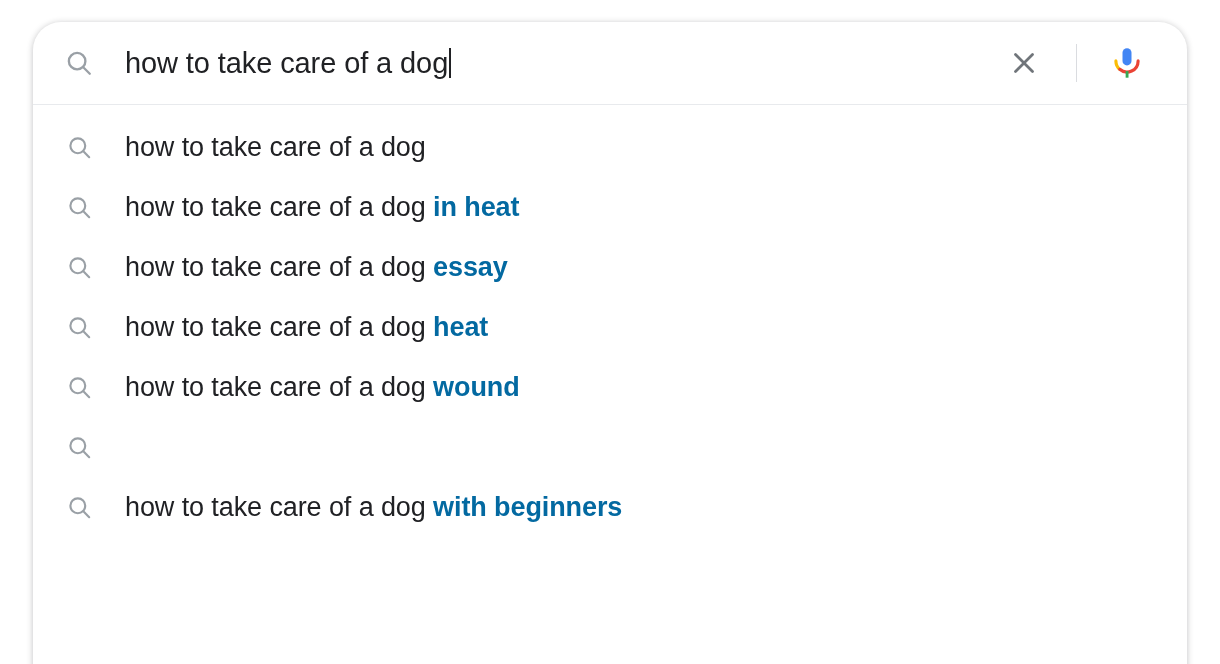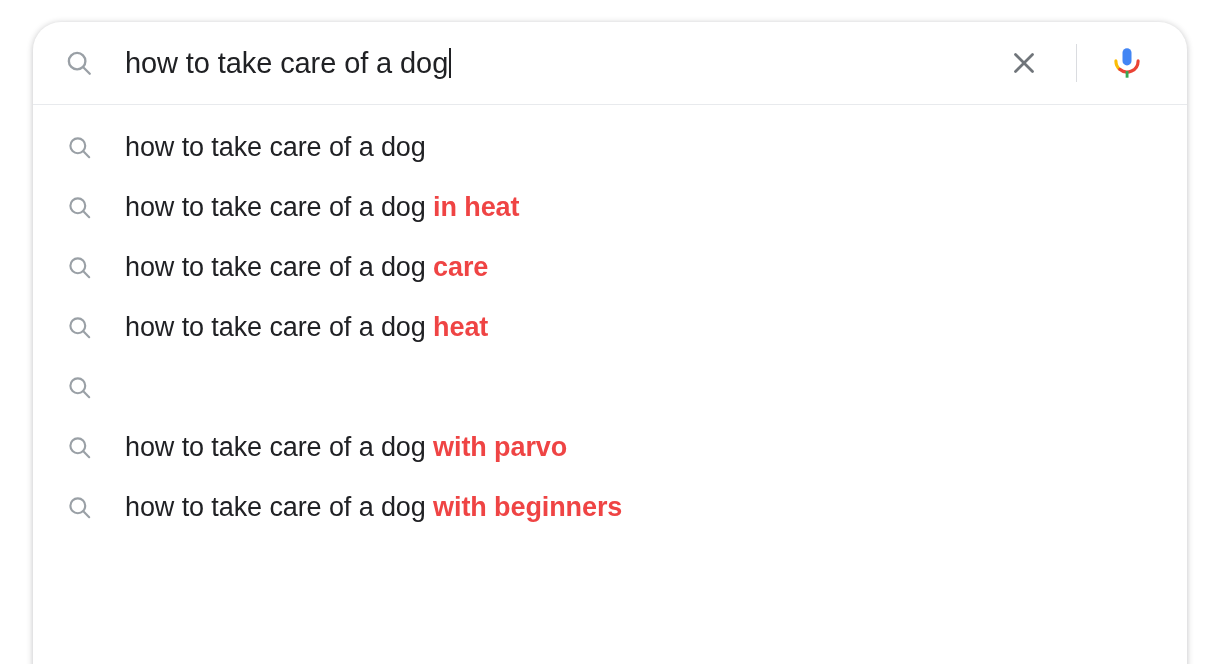--- a/index.html
+++ b/index.html
@@ -146,21 +146,21 @@
 
   .sugg-text {
     font-size: 27px;
     line-height: 1;
     color: #202124;
     white-space: nowrap;
     letter-spacing: -0.1px;
   }
   .sugg-text b {
     font-weight: 700;
-    color: #ef4444;
+    color: #0369a1;
   }
 
   svg { display: block; }
 </style>
 </head>
 <body>
 
 <div id="root">
 
   <div class="search-card">
@@ -227,47 +227,47 @@
           </span>
           <span class="sugg-text"><span>how to take care of a dog</span> <b>in heat</b></span>
         </div>
         <div class="suggestion-row">
           <span class="sugg-icon">
             <svg width="27" height="27" viewBox="0 0 24 24" fill="none" stroke="#9aa0a6" stroke-width="1.9" stroke-linecap="round">
               <circle cx="10.5" cy="10.5" r="6.6"></circle>
               <line x1="15.4" y1="15.4" x2="20.6" y2="20.6"></line>
             </svg>
           </span>
-          <span class="sugg-text"><span>how to take care of a dog</span> <b>care</b></span>
+          <span class="sugg-text"><span>how to take care of a dog</span> <b>essay</b></span>
         </div>
         <div class="suggestion-row">
           <span class="sugg-icon">
             <svg width="27" height="27" viewBox="0 0 24 24" fill="none" stroke="#9aa0a6" stroke-width="1.9" stroke-linecap="round">
               <circle cx="10.5" cy="10.5" r="6.6"></circle>
               <line x1="15.4" y1="15.4" x2="20.6" y2="20.6"></line>
             </svg>
           </span>
           <span class="sugg-text"><span>how to take care of a dog</span> <b>heat</b></span>
         </div>
         <div class="suggestion-row">
           <span class="sugg-icon">
             <svg width="27" height="27" viewBox="0 0 24 24" fill="none" stroke="#9aa0a6" stroke-width="1.9" stroke-linecap="round">
               <circle cx="10.5" cy="10.5" r="6.6"></circle>
               <line x1="15.4" y1="15.4" x2="20.6" y2="20.6"></line>
             </svg>
           </span>
-        </div>
-        <div class="suggestion-row">
-          <span class="sugg-icon">
-            <svg width="27" height="27" viewBox="0 0 24 24" fill="none" stroke="#9aa0a6" stroke-width="1.9" stroke-linecap="round">
-              <circle cx="10.5" cy="10.5" r="6.6"></circle>
-              <line x1="15.4" y1="15.4" x2="20.6" y2="20.6"></line>
-            </svg>
-          </span>
-          <span class="sugg-text"><span>how to take care of a dog</span> <b>with parvo</b></span>
+          <span class="sugg-text"><span>how to take care of a dog</span> <b>wound</b></span>
+        </div>
+        <div class="suggestion-row">
+          <span class="sugg-icon">
+            <svg width="27" height="27" viewBox="0 0 24 24" fill="none" stroke="#9aa0a6" stroke-width="1.9" stroke-linecap="round">
+              <circle cx="10.5" cy="10.5" r="6.6"></circle>
+              <line x1="15.4" y1="15.4" x2="20.6" y2="20.6"></line>
+            </svg>
+          </span>
         </div>
         <div class="suggestion-row">
           <span class="sugg-icon">
             <svg width="27" height="27" viewBox="0 0 24 24" fill="none" stroke="#9aa0a6" stroke-width="1.9" stroke-linecap="round">
               <circle cx="10.5" cy="10.5" r="6.6"></circle>
               <line x1="15.4" y1="15.4" x2="20.6" y2="20.6"></line>
             </svg>
           </span>
           <span class="sugg-text"><span>how to take care of a dog</span> <b>with beginners</b></span>
         </div>

